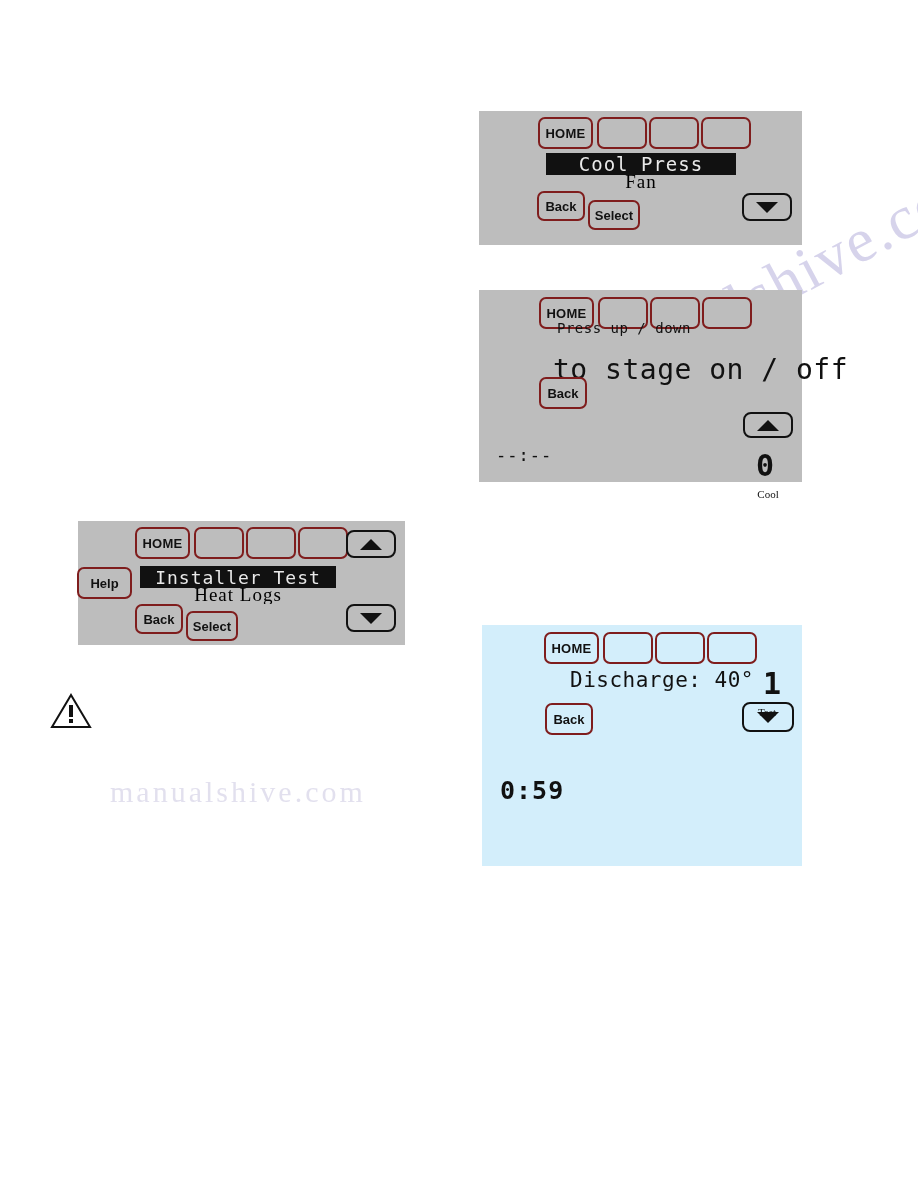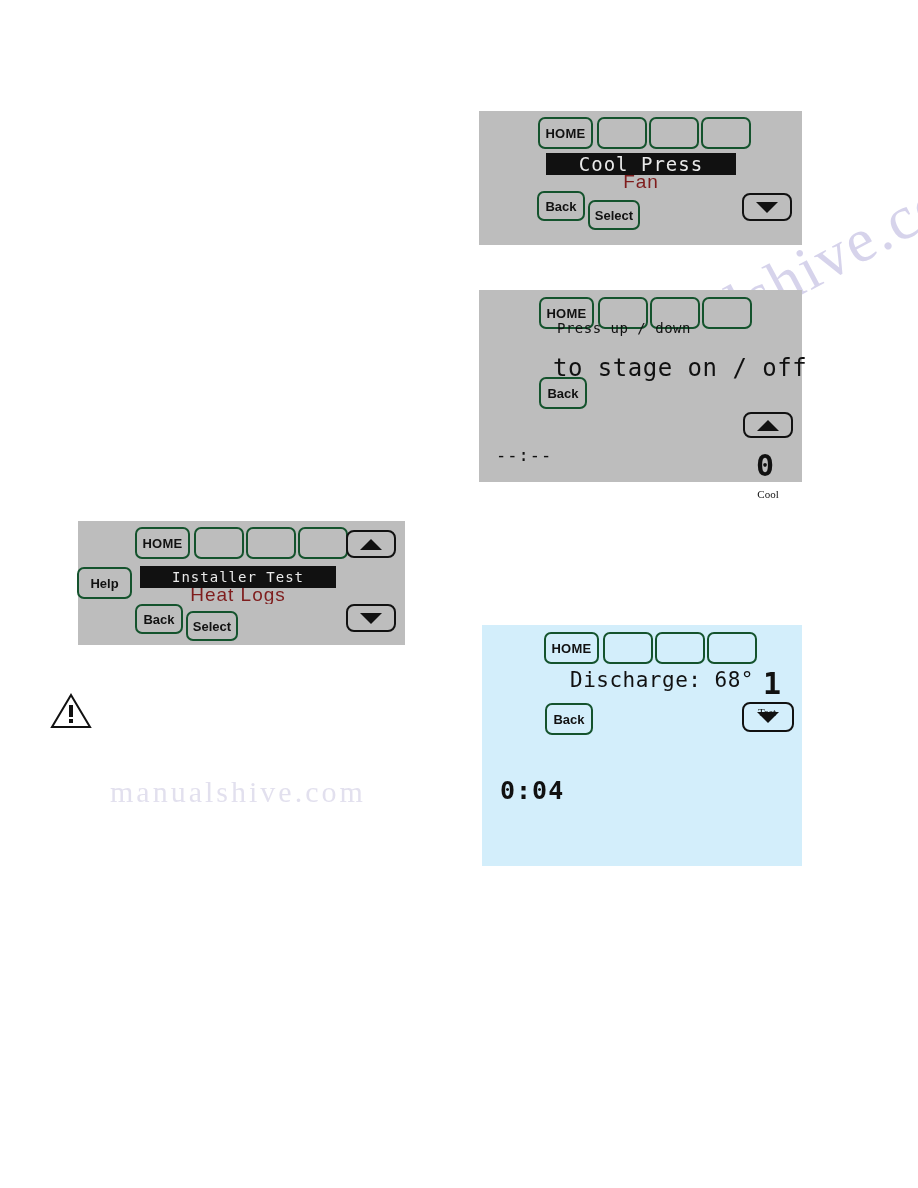--- a/index.html
+++ b/index.html
@@ -20,21 +20,21 @@
     position: absolute;
     box-sizing: border-box;
   }
   .tstat.gray   { background: #bdbdbd; }
   .tstat.blue   { background: #d3eefb; }
 
   
   .btn {
     position: absolute;
     box-sizing: border-box;
-    border: 2px solid #14532d;
+    border: 2px solid #7f1d1d;
     border-radius: 7px;
     background: transparent;
     display: flex;
     align-items: center;
     justify-content: center;
     font-family: "Liberation Sans", sans-serif;
     font-weight: bold;
     color: #111111;
     line-height: 1;
     user-select: none;
@@ -92,22 +92,22 @@
   }
   
   .clip {
     position: absolute;
     overflow: hidden;
   }
   .clip .inner {
     position: absolute;
     left: 0; right: 0;
     text-align: center;
-    font-family: Liberation Sans, sans-serif;
-    color: #7f1d1d;
+    font-family: Liberation Serif, serif;
+    color: #000000;
     letter-spacing: 1px;
     white-space: nowrap;
     line-height: 1;
   }
 
   
   .minilabel {
     position: absolute;
     font-family: Liberation Serif, serif;
     font-size: 11px;
@@ -182,21 +182,21 @@
 </div>
 
 <div class="tstat gray" style="left:479px; top:290px; width:323px; height:192px;">
 
   <div class="btn home" style="left:60px;  top:7px; width:55px; height:32px;">HOME</div>
   <div class="btn blank" style="left:119px; top:7px; width:50px; height:32px;"></div>
   <div class="btn blank" style="left:171px; top:7px; width:50px; height:32px;"></div>
   <div class="btn blank" style="left:223px; top:7px; width:50px; height:32px;"></div>
 
   <div class="lcdtext" style="left:78px; top:31px; font-size:14px;">Press up / down</div>
-  <div class="lcdtext" style="left:74px; top:66px; font-size:24px;text-align:right;">to stage on / off</div>
+  <div class="lcdtext" style="left:74px; top:66px; font-size:28px;text-align:right;">to stage on / off</div>
 
   <div class="btn word" style="left:60px; top:87px; width:48px; height:32px;">Back</div>
 
   <div class="arrowbtn" style="left:264px; top:122px; width:50px; height:26px;">
     <span class="tri-up sm"></span>
   </div>
 
   <div class="minilabel" style="left:264px; top:150px; width:50px;">Cool</div>
   <div class="seg" style="left:277px; top:161px; font-size:30px;">0</div>
 
@@ -211,21 +211,21 @@
   <div class="btn blank" style="left:220px; top:6px; width:50px; height:32px;"></div>
 
   <div class="arrowbtn" style="left:268px; top:9px; width:50px; height:28px;">
     <span class="tri-up sm"></span>
   </div>
 
   <div class="clip" style="left:62px; top:31px; width:196px; height:14px;margin-top:16px;">
     <div class="inner" style="top:-6px; font-size:19px;">Installer Setup</div>
   </div>
 
-  <div class="lcdrow-hi" style="left:62px; top:45px; width:196px; height:22px; font-size:14px;">Installer Test</div>
+  <div class="lcdrow-hi" style="left:62px; top:45px; width:196px; height:22px; font-size:18px;">Installer Test</div>
 
   <div class="clip" style="left:62px; top:67px; width:196px; height:16px;">
     <div class="inner" style="top:-3px; font-size:19px;">Heat Logs</div>
   </div>
 
   <div class="btn word" style="left:-1px;  top:46px; width:55px; height:32px;">Help</div>
   <div class="btn word" style="left:57px;  top:83px; width:48px; height:30px;">Back</div>
   <div class="btn word" style="left:108px; top:90px; width:52px; height:30px;">Select</div>
 
   <div class="arrowbtn" style="left:268px; top:83px; width:50px; height:28px;">
@@ -241,25 +241,25 @@
   </svg>
 </div>
 
 <div class="tstat blue" style="left:482px; top:625px; width:320px; height:241px;">
 
   <div class="btn home" style="left:62px;  top:7px; width:55px; height:32px;">HOME</div>
   <div class="btn blank" style="left:121px; top:7px; width:50px; height:32px;"></div>
   <div class="btn blank" style="left:173px; top:7px; width:50px; height:32px;"></div>
   <div class="btn blank" style="left:225px; top:7px; width:50px; height:32px;"></div>
 
-  <div class="lcdtext" style="left:88px; top:45px; font-size:21px;">Discharge: 68°</div>
+  <div class="lcdtext" style="left:88px; top:45px; font-size:21px;">Discharge: 40°</div>
 
   <div class="btn word" style="left:63px; top:78px; width:48px; height:32px;">Back</div>
 
   <div class="minilabel" style="left:260px; top:33px; width:50px;">Test</div>
   <div class="seg" style="left:281px; top:44px; font-size:30px;">1</div>
 
   <div class="arrowbtn" style="left:260px; top:77px; width:52px; height:30px;">
     <span class="tri-down sm"></span>
   </div>
 
-  <div class="seg" style="left:18px; top:153px; font-size:25px; letter-spacing:1px;">0:04</div>
+  <div class="seg" style="left:18px; top:153px; font-size:25px; letter-spacing:1px;">0:59</div>
 </div>
 
 </body></html>

